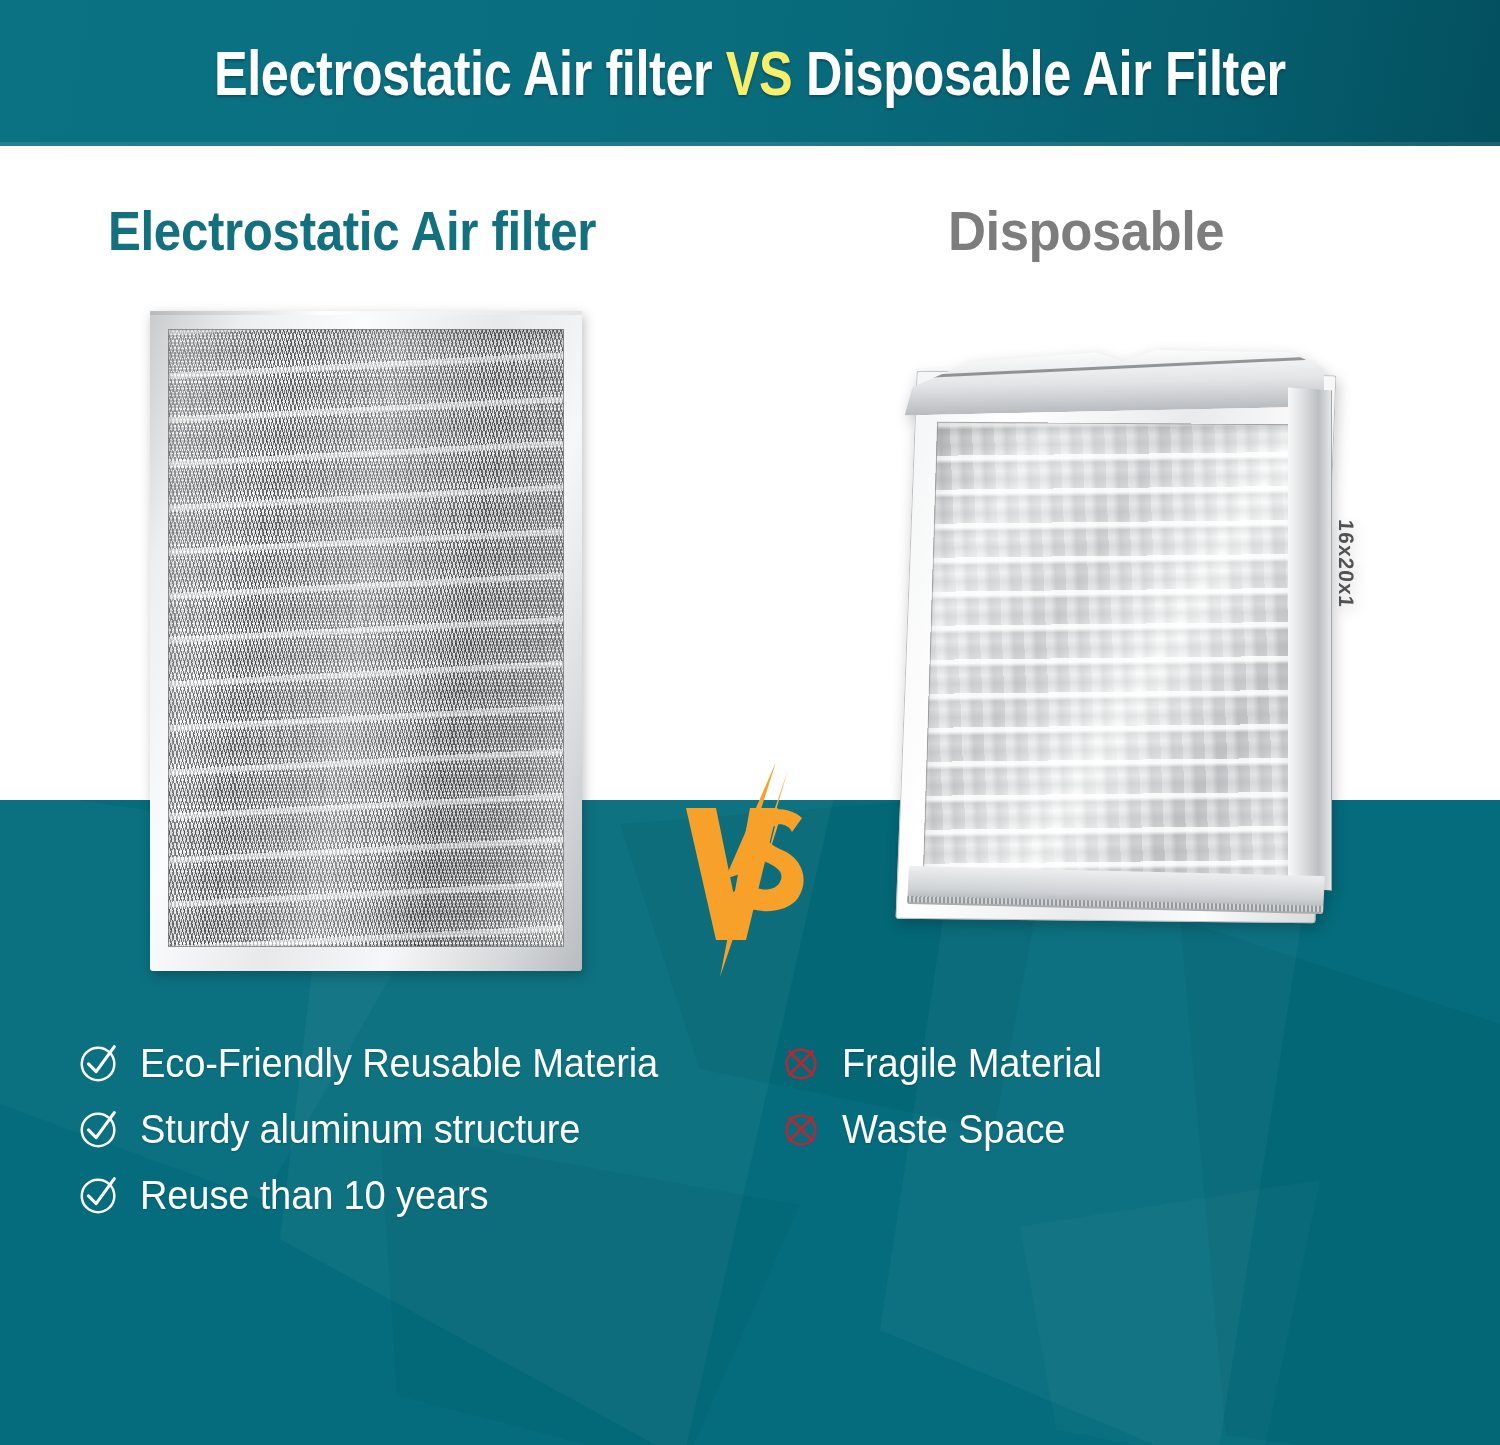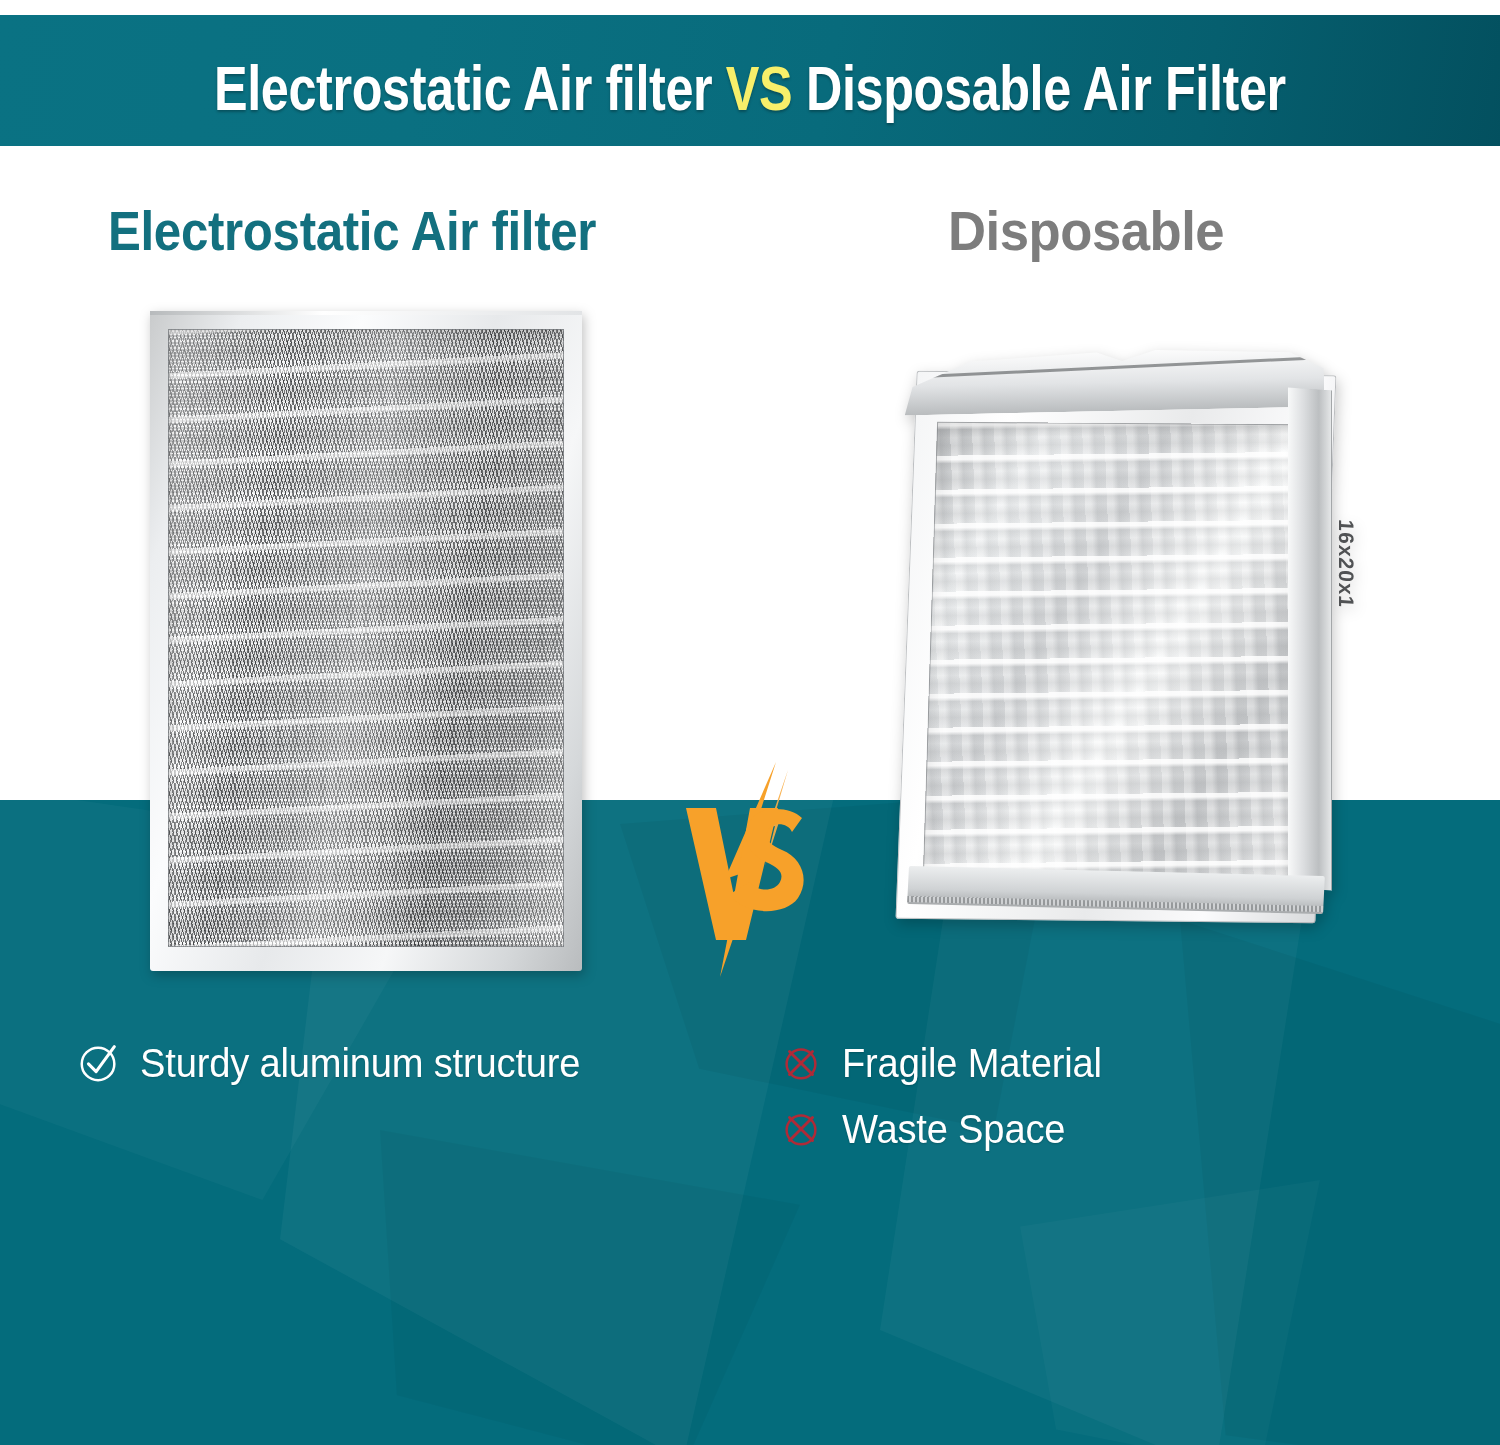--- a/index.html
+++ b/index.html
@@ -6,21 +6,21 @@
   html,body { width:1500px; height:1445px; }
   body {
     font-family:"Liberation Sans", sans-serif;
     background:#ffffff;
     overflow:hidden;
     position:relative;
   }
 
   
   .header{
-    position:absolute; left:0; top:15px; width:1500px; height:146px;
+    position:absolute; left:0; top:0; width:1500px; height:146px;
     background:linear-gradient(100deg,#0a7283 0%,#0a7081 28%,#086b7c 55%,#065f6f 80%,#03505f 100%);
     display:flex; align-items:center; justify-content:center;
     overflow:hidden;
   }
   .header::after{
     content:""; position:absolute; left:0; bottom:0; width:100%; height:4px;
     background:rgba(255,255,255,0.10);
   }
   .header-title{
     font-family:"Liberation Sans", sans-serif;
@@ -297,31 +297,45 @@
     <g>
       <path d="M122 56 C110 44 82 44 72 56 C60 70 66 92 86 100 C100 106 104 112 100 120 C95 130 76 130 70 120 L50 132 C60 152 104 156 118 136 C130 118 122 96 102 88 C88 82 84 76 88 68 C92 60 108 60 112 70 Z" fill="#f7a12a"></path>
     </g>
   </svg>
 </div>
 
 <div class="lists">
 
   <div class="col col-left">
 
-
-
-
     <div class="row">
       <svg class="ico" viewBox="0 0 48 48">
         <circle cx="23" cy="25" r="17" fill="none" stroke="#ffffff" stroke-width="2.6"></circle>
         <path d="M13 25 L21 33 L40 7" fill="none" stroke="#ffffff" stroke-width="3.2" stroke-linecap="round" stroke-linejoin="round"></path>
       </svg>
+      <span class="txt">Eco-Friendly Reusable Materia</span>
+    </div>
+
+
+
+    <div class="row">
+      <svg class="ico" viewBox="0 0 48 48">
+        <circle cx="23" cy="25" r="17" fill="none" stroke="#ffffff" stroke-width="2.6"></circle>
+        <path d="M13 25 L21 33 L40 7" fill="none" stroke="#ffffff" stroke-width="3.2" stroke-linecap="round" stroke-linejoin="round"></path>
+      </svg>
       <span class="txt">Sturdy aluminum structure</span>
     </div>
 
+    <div class="row">
+      <svg class="ico" viewBox="0 0 48 48">
+        <circle cx="23" cy="25" r="17" fill="none" stroke="#ffffff" stroke-width="2.6"></circle>
+        <path d="M13 25 L21 33 L40 7" fill="none" stroke="#ffffff" stroke-width="3.2" stroke-linecap="round" stroke-linejoin="round"></path>
+      </svg>
+      <span class="txt">Reuse than 10 years</span>
+    </div>
 
   </div>
 
   <div class="col col-right">
 
 
     <div class="row">
       <svg class="ico" viewBox="0 0 48 48">
         <circle cx="24" cy="25" r="15" fill="none" stroke="#b02a37" stroke-width="2.6"></circle>
         <path d="M12 12 L36 36 M36 12 L12 36" fill="none" stroke="#b02a37" stroke-width="3.0" stroke-linecap="round"></path>

